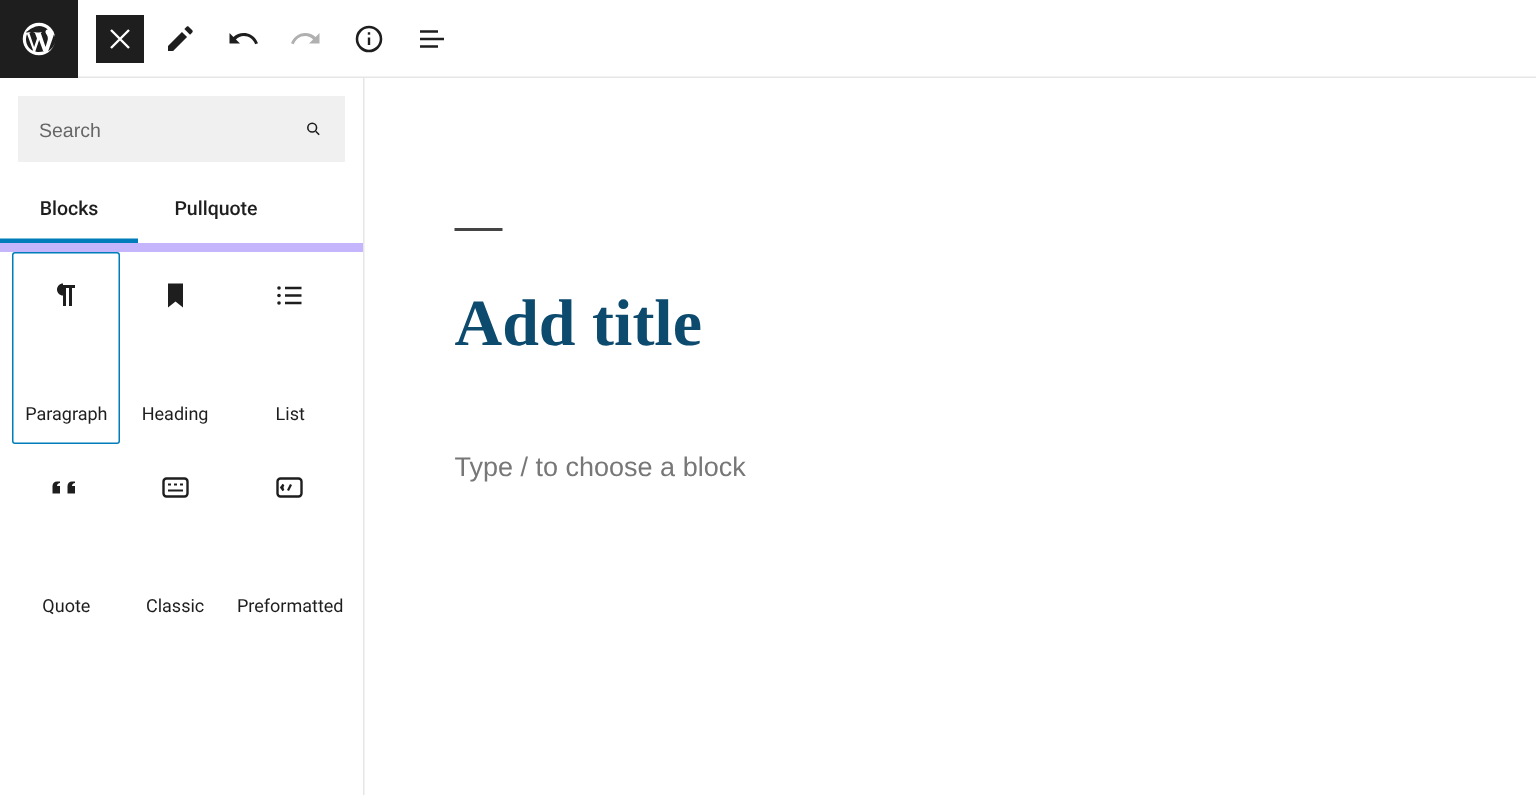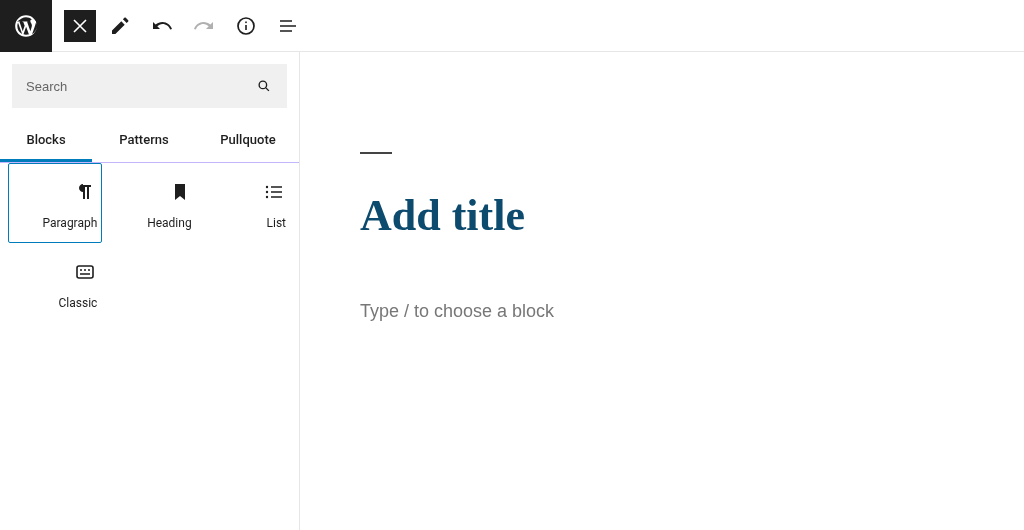--- a/index.html
+++ b/index.html
@@ -9,41 +9,41 @@
   .topbar { display: flex; align-items: center; height: 52px; border-bottom: 1px solid #e6e6e6; }
   .wp-logo { width: 52px; height: 52px; background: #1e1e1e; display: flex; align-items: center; justify-content: center; }
   .wp-logo svg { width: 26px; height: 26px; fill: #fff; }
   .close-inserter { width: 32px; height: 32px; background: #1e1e1e; display: flex; align-items: center; justify-content: center; margin-left: 12px; cursor: pointer; }
   .close-inserter svg { width: 24px; height: 24px; }
   .tool-btn { width: 36px; height: 36px; display: flex; align-items: center; justify-content: center; cursor: pointer; margin-left: 6px; color: #1e1e1e; }
   .tool-btn.disabled { color: #b0b0b0; cursor: default; }
   .tool-btn svg { width: 24px; height: 24px; }
 
   .main { flex: 1; display: flex; overflow: hidden; }
-  .sidebar { width: 300px; border-right: 1px solid #e6e6e6; display: flex; flex-direction: column; position: relative; }
+  .sidebar { width: 243px; border-right: 1px solid #e6e6e6; display: flex; flex-direction: column; position: relative; }
   .search-wrap { padding: 12px; }
   .search { background: #f0f0f0; height: 44px; display: flex; align-items: center; padding: 0 14px; }
   .search input { flex: 1; border: none; background: transparent; font-size: 13px; color: #555; outline: none; }
   .search input::placeholder { color: #666; }
   .search-icon { width: 18px; height: 18px; }
 
-  .tabs { display: flex; border-bottom: 1px solid #c4b5fd; }
+  .tabs { display: flex; border-bottom: 6px solid #c4b5fd; }
   .tab { flex: 0 0 auto; padding: 12px 0; font-size: 13px; font-weight: 500; color: #1e1e1e; cursor: pointer; text-align: center; }
   .tab:nth-child(1){ width: 92px; }
   .tab:nth-child(2){ width: 104px; }
   .tab:nth-child(3){ width: 104px; }
   .tab.active { border-bottom: 3px solid #007cba; }
 
   .block-list-scroll { flex: 1; overflow-y: auto; position: relative; }
   .block-list-scroll::-webkit-scrollbar { width: 14px; }
   .block-list-scroll::-webkit-scrollbar-track { background: #f7f7f7; }
   .block-list-scroll::-webkit-scrollbar-thumb { background: #bfbfbf; }
   .cat-title { font-size: 11px; color: #555; padding: 14px 12px 8px; text-transform: uppercase; }
   .block-grid { display: grid; grid-template-columns: repeat(3, 1fr); gap: 0; padding: 0 8px 12px; }
-  .block-item { display: flex; flex-direction: column; align-items: flex-end; justify-content: center; padding: 16px 4px 12px; cursor: pointer; border: 1px solid transparent; border-radius: 2px; }
+  .block-item { display: flex; flex-direction: column; align-items: center; justify-content: center; padding: 16px 4px 12px; cursor: pointer; border: 1px solid transparent; border-radius: 2px; gap: 48px; }
   .block-item.selected { border: 1px solid #007cba; }
   .block-item .bi-icon { width: 24px; height: 24px; display: flex; align-items: center; justify-content: center; color: #1e1e1e; margin-bottom: 12px; }
   .block-item .bi-icon svg { width: 24px; height: 24px; }
   .block-item .bi-label { font-size: 12px; color: #1e1e1e; }
 
   .canvas { flex: 1; overflow: auto; padding: 100px 60px; }
   .title-rule { width: 32px; border-top: 2px solid #444; margin-bottom: 36px; }
   .title-placeholder { font-size: 44px; font-weight: 700; color: #0c4a6e; font-family: Georgia, 'Times New Roman', serif; margin-bottom: 60px; }
   .block-placeholder { font-size: 18px; color: #777; font-family: Liberation Sans, sans-serif; }
 </style>
@@ -174,21 +174,20 @@
     <div class="search-wrap">
       <div class="search">
         <input type="text" placeholder="Search" style="">
         <svg class="search-icon">
             <use href="#ic-search"></use>
           </svg>
       </div>
     </div>
     <div class="tabs">
       <div class="tab active">Blocks</div>
-      <div class="tab">Patterns</div>
       <div class="tab">Pullquote</div>
     </div>
     <div class="block-list-scroll">
       <div class="block-grid" id="block-grid">
           <div class="block-item selected">
             <span class="bi-icon">
               <svg>
                 <use href="#ic-paragraph"></use>
               </svg>
             </span>
@@ -206,24 +205,40 @@
             <span class="bi-icon">
               <svg>
                 <use href="#ic-list"></use>
               </svg>
             </span>
             <span class="bi-label">List</span>
           </div>
           <div class="block-item">
             <span class="bi-icon">
               <svg>
+                <use href="#ic-quote"></use>
+              </svg>
+            </span>
+            <span class="bi-label">Quote</span>
+          </div>
+          <div class="block-item">
+            <span class="bi-icon">
+              <svg>
                 <use href="#ic-classic"></use>
               </svg>
             </span>
             <span class="bi-label">Classic</span>
+          </div>
+          <div class="block-item">
+            <span class="bi-icon">
+              <svg>
+                <use href="#ic-preformatted"></use>
+              </svg>
+            </span>
+            <span class="bi-label">Preformatted</span>
           </div>
         </div>
     </div>
   </div>
 
   <div class="canvas">
     <div style="max-width:640px;">
       <div class="title-rule"></div>
       <div class="title-placeholder">Add title</div>
       <div class="block-placeholder">Type / to choose a block</div>

